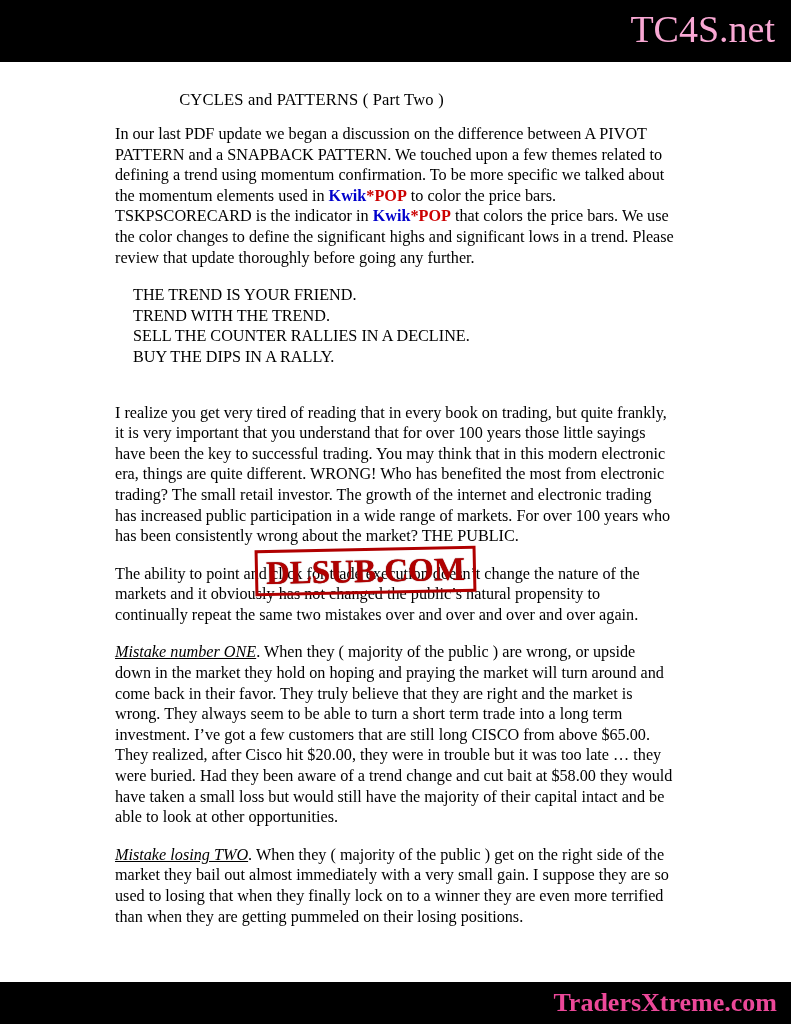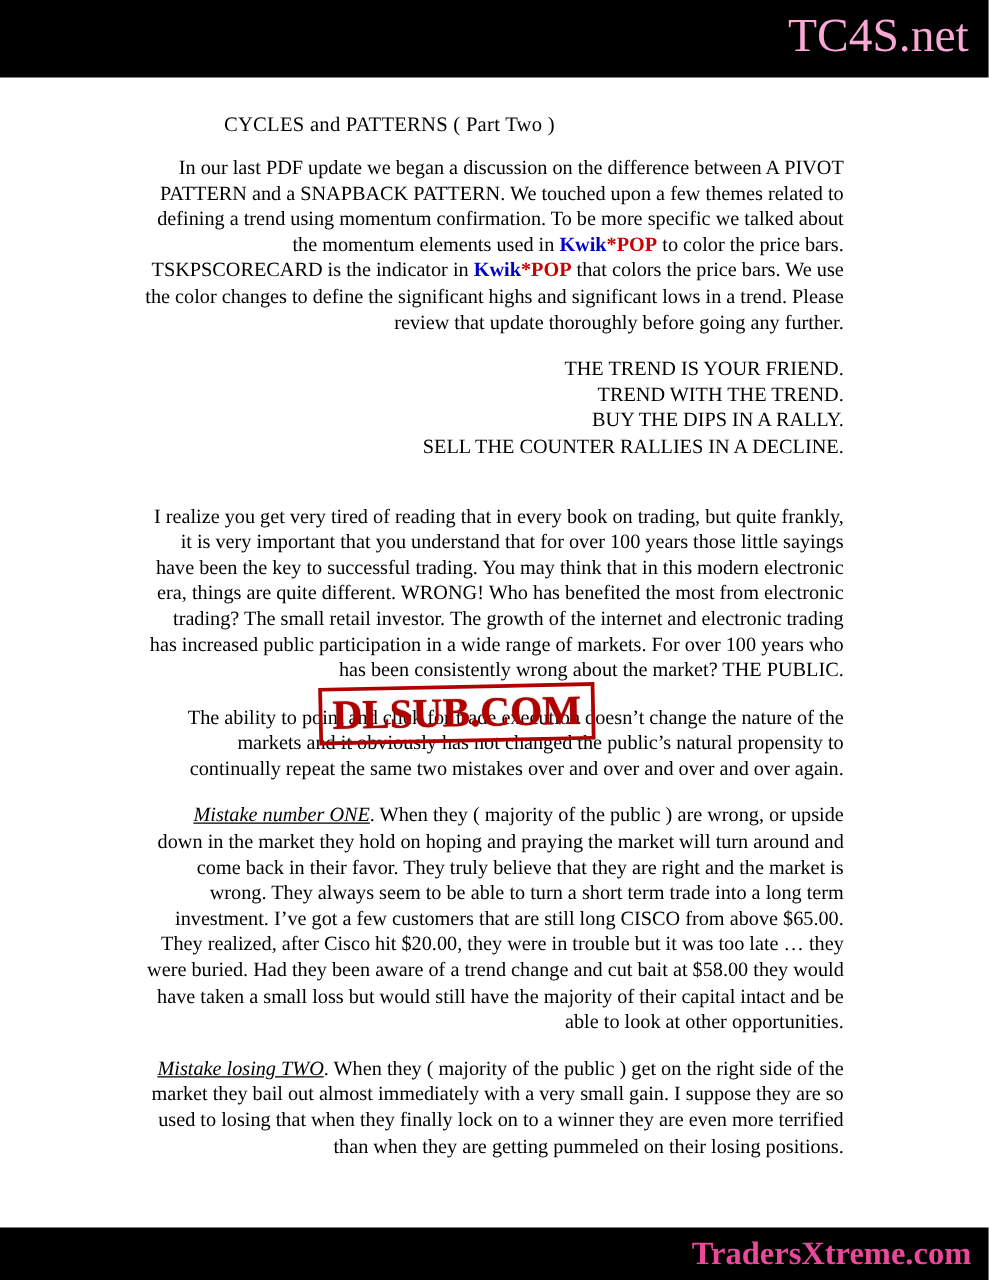--- a/index.html
+++ b/index.html
@@ -79,21 +79,21 @@
     margin-left: -40px;
   }
 
   .content {
     position: absolute;
     top: 62px;
     left: 115px;
     width: 560px;
     font-size: 16.2px;
     line-height: 20.6px;
-    text-align: right;
+    text-align: left;
   }
 
   p.para {
     margin: 0 0 17px 0;
   }
   .slogans {
     margin: 0 0 17px 0;
   }
   .slogan-line {
     display: block;
@@ -150,22 +150,22 @@
   </div>
 
   <div class="content">
 
     <p class="para"><span>In our last PDF update we began a discussion on the difference between A PIVOT PATTERN and a SNAPBACK PATTERN. We touched upon a few themes related to defining a trend using momentum confirmation. To be more specific we talked about the momentum elements used in </span><span class="kwik">Kwik</span><span class="star">*</span><span class="pop">POP</span><span> to color the price bars. TSKPSCORECARD is the indicator in </span><span class="kwik">Kwik</span><span class="star">*</span><span class="pop">POP</span><span> that colors the price bars. We use the color changes to define the significant highs and significant lows in a trend. Please review that update thoroughly before going any further.</span></p>
 
 
     <div class="slogans">
       <span class="slogan-line">THE TREND IS YOUR FRIEND.</span>
       <span class="slogan-line">TREND WITH THE TREND.</span>
+      <span class="slogan-line">SELL THE COUNTER RALLIES IN A DECLINE.</span>
       <span class="slogan-line">BUY THE DIPS IN A RALLY.</span>
-      <span class="slogan-line">SELL THE COUNTER RALLIES IN A DECLINE.</span>
     </div>
 
     <div class="gap-lg"></div>
 
     <p class="para"> I realize you get very tired of reading that in every book on trading, but quite frankly, it is very important that you understand that for over 100 years those little sayings have been the key to successful trading. You may think that in this modern electronic era, things are quite different. WRONG! Who has benefited the most from electronic trading? The small retail investor. The growth of the internet and electronic trading has increased public participation in a wide range of markets. For over 100 years who has been consistently wrong about the market? THE PUBLIC.</p>
 
     <p class="para">The ability to point and click for trade execution doesn’t change the nature of the markets and it obviously has not changed the public’s natural propensity to continually repeat the same two mistakes over and over and over and over again.</p>
 
     <p class="para"><span class="uline">Mistake number ONE</span><span>. When they ( majority of the public ) are wrong, or upside down in the market they hold on hoping and praying the market will turn around and come back in their favor. They truly believe that they are right and the market is wrong. They always seem to be able to turn a short term trade into a long term investment. I’ve got a few customers that are still long CISCO from above $65.00. They realized, after Cisco hit $20.00, they were in trouble but it was too late … they were buried. Had they been aware of a trend change and cut bait at $58.00 they would have taken a small loss but would still have the majority of their capital intact and be able to look at other opportunities.</span></p>
 

